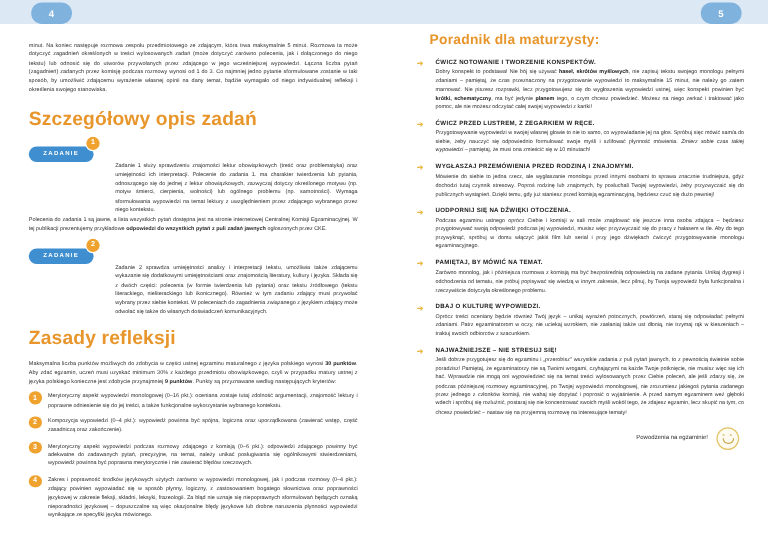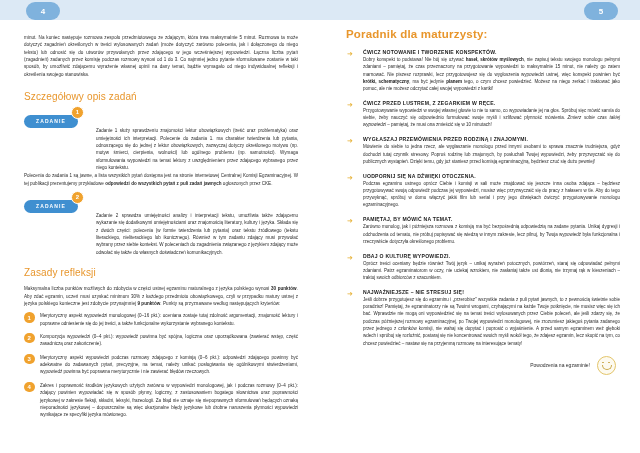--- a/index.html
+++ b/index.html
@@ -65,24 +65,24 @@
     font-size: 4.55px;
     line-height: 1.62;
     color: #2b2b2b;
     text-align: justify;
     margin: 0 0 5px 0;
     letter-spacing: .05px;
   }
   .body-text b { font-weight: bold; color: #1c1c1c; }
 
   h2.section-title {
-    font-size: 10px;
+    font-size: 16px;
     color: #e8962c;
     margin: 0 0 7px 0;
-    font-weight: normal;
+    font-weight: bold;
     letter-spacing: .15px;
   }
 
   
   .task-block { margin-bottom: 7px; }
   .task-head {
     position: relative;
     display: inline-block;
     margin-bottom: -9px;
     vertical-align: top;
@@ -152,21 +152,21 @@
     font-size: 4.55px;
     line-height: 1.62;
     color: #2b2b2b;
     text-align: justify;
   }
 
   
   h2.guide-title {
     font-size: 11.5px;
     color: #e8962c;
-    margin: 0 0 9px 0;
+    margin: 0 0 9px 12px;
     font-weight: bold;
     letter-spacing: .2px;
   }
   .tip { position: relative; padding-left: 17px; margin-bottom: 7.5px; }
   .tip-arrow {
     position: absolute;
     left: 0;
     top: 1px;
     width: 8px;
     height: 8px;

